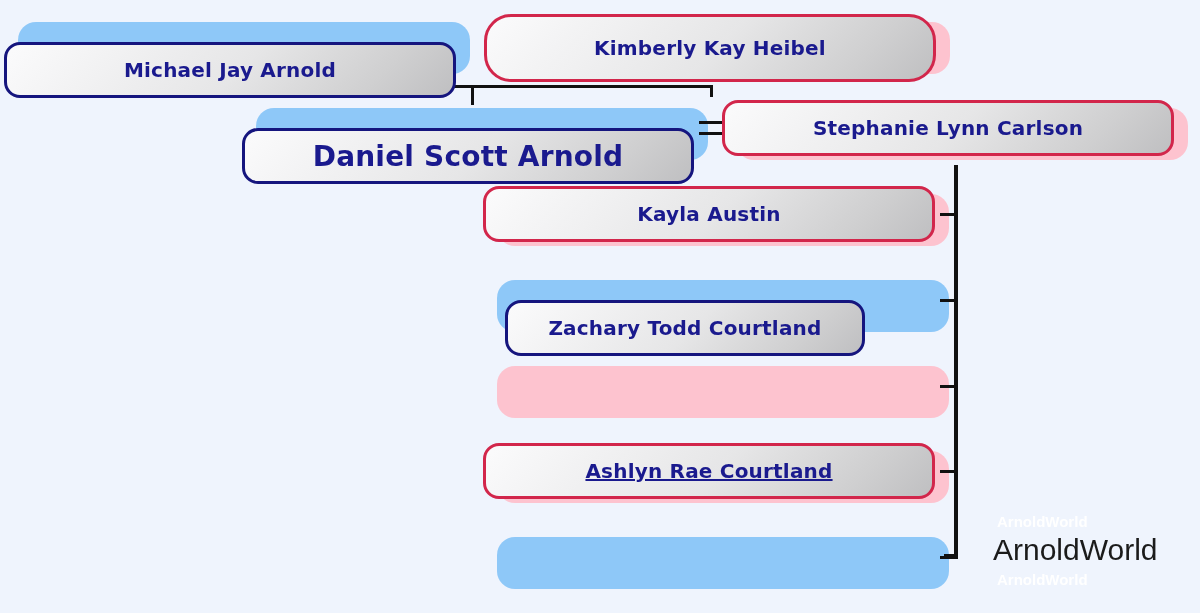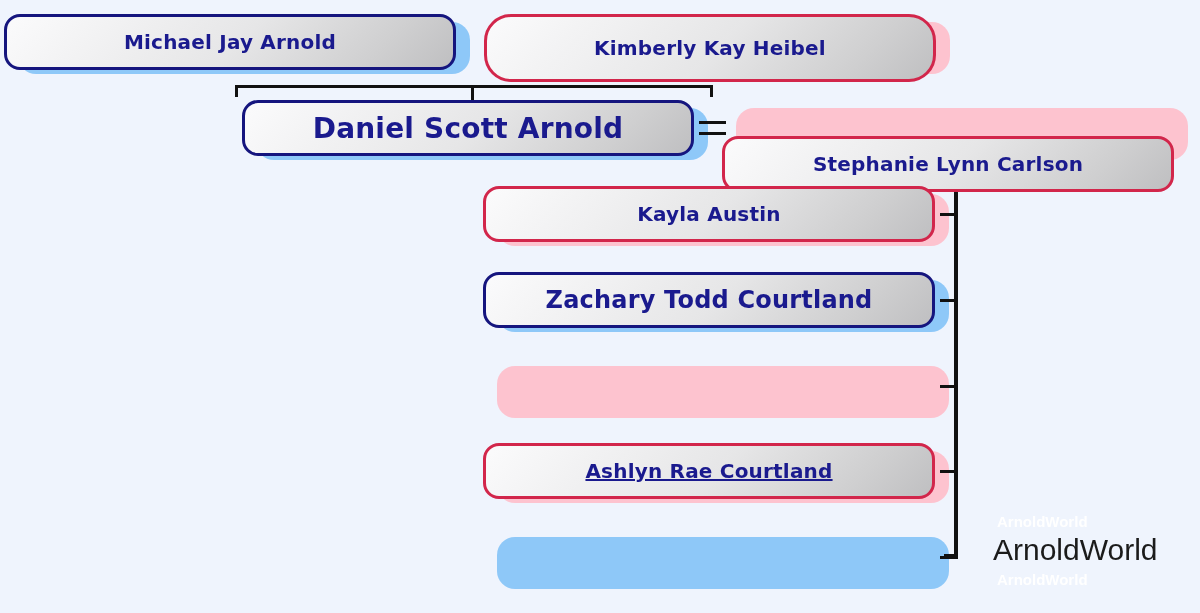--- a/index.html
+++ b/index.html
@@ -33,20 +33,21 @@
     letter-spacing: .2px;
     z-index: 5;
   }
   .person .label {
     display: block;
     text-align: center;
     white-space: nowrap;
   }
   .person.male {
     border: 3px solid #15157e;
+    margin-top: 28px;
   }
   .person.female {
     border: 3px solid #d2264b;
   }
   
   .shadow {
     position: absolute;
     border-radius: 18px;
     z-index: 1;
   }
@@ -99,21 +100,21 @@
   <div class="line v" style="left:235px; top:85px; height:12px;"></div>
   <div class="line v" style="left:710px; top:85px; height:12px;"></div>
   <div class="line v" style="left:471px; top:85px; height:20px;"></div>
 
   <div class="shadow male" style="left:256px; top:108px; width:452px; height:52px;"></div>
   <div class="shadow female" style="left:736px; top:108px; width:452px; height:52px;"></div>
 
   <div class="person male" style="left:242px; top:100px; width:452px; height:56px; font-size:28px;">
     <span class="label">Daniel Scott Arnold</span>
   </div>
-  <div class="person female" style="left:722px; top:100px; width:452px; height:56px; font-size:20px;margin-top:36px;">
+  <div class="person female" style="left:722px; top:100px; width:452px; height:56px; font-size:20px;">
     <span class="label">Stephanie Lynn Carlson</span>
   </div>
 
   <div class="line h" style="left:699px; top:121px; width:27px;"></div>
   <div class="line h" style="left:699px; top:132px; width:27px;"></div>
 
   <div class="line v" style="left:954px; top:165px; width:4px; height:392px;"></div>
   <div class="line h" style="left:944px; top:554px; width:14px;"></div>
 
   <div class="line h" style="left:940px; top:213px; width:18px;"></div>
@@ -124,21 +125,21 @@
 
   <div class="shadow female" style="left:497px; top:194px; width:452px; height:52px;"></div>
   <div class="shadow male" style="left:497px; top:280px; width:452px; height:52px;"></div>
   <div class="shadow female" style="left:497px; top:366px; width:452px; height:52px;"></div>
   <div class="shadow female" style="left:497px; top:451px; width:452px; height:52px;"></div>
   <div class="shadow male" style="left:497px; top:537px; width:452px; height:52px;"></div>
 
   <div class="person female" style="left:483px; top:186px; width:452px; height:56px; font-size:20px;">
     <span class="label">Kayla Austin</span>
   </div>
-  <div class="person male" style="left:483px; top:272px; width:452px; height:56px; font-size:24px;">
+  <div class="person male" style="left:505px; top:272px; width:360px; height:56px; font-size:20px;">
     <span class="label">Zachary Todd Courtland</span>
   </div>
   <div class="person female" style="left:483px; top:443px; width:452px; height:56px; font-size:20px;text-decoration:underline;">
     <span class="label">Ashlyn Rae Courtland</span>
   </div>
 
   <div class="wm-ghost" style="left:997px; top:513px; font-size:15px;">ArnoldWorld</div>
   <div class="wm-main" style="left:993px; top:533px; font-size:30px;">ArnoldWorld</div>
   <div class="wm-ghost" style="left:997px; top:571px; font-size:15px;">ArnoldWorld</div>
 

